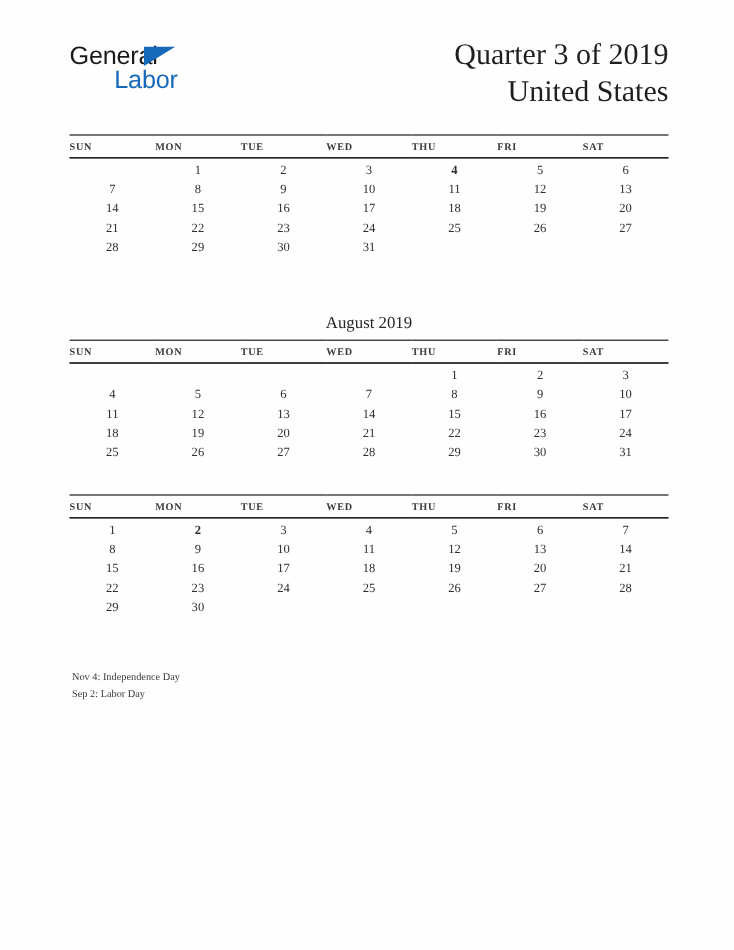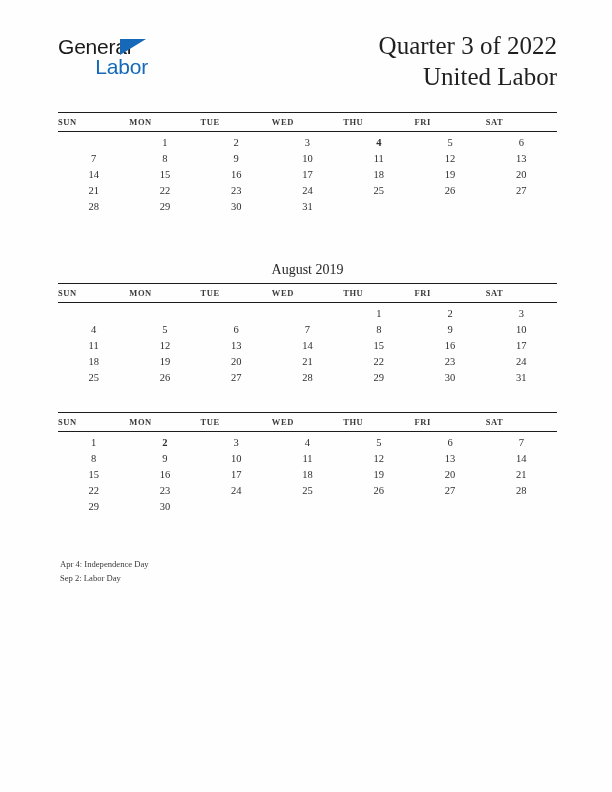--- a/index.html
+++ b/index.html
@@ -160,22 +160,22 @@
 
   <div class="header">
 
     <div class="logo">
       <div class="logo-line1">General</div>
       <div class="logo-tri"></div>
       <div class="logo-line2">Labor</div>
     </div>
 
     <div class="title-block">
-      <div class="title-line">Quarter 3 of 2022</div>
-      <div class="title-line">United Labor</div>
+      <div class="title-line">Quarter 3 of 2019</div>
+      <div class="title-line">United States</div>
     </div>
 
   </div>
 
   <div class="month" id="month-0" style="top:112px;">
     <table class="cal">
       <thead>
           <tr>
             <th>SUN</th>
             <th>MON</th>
@@ -357,17 +357,17 @@
             <td class="empty"></td>
             <td class="empty"></td>
             <td class="empty"></td>
             <td class="empty"></td>
           </tr>
         </tbody>
     </table>
   </div>
 
   <div class="notes">
-    <div class="note">Apr 4: Independence Day</div>
+    <div class="note">Nov 4: Independence Day</div>
     <div class="note">Sep 2: Labor Day</div>
   </div>
 
 </div>
 
 </body></html>

